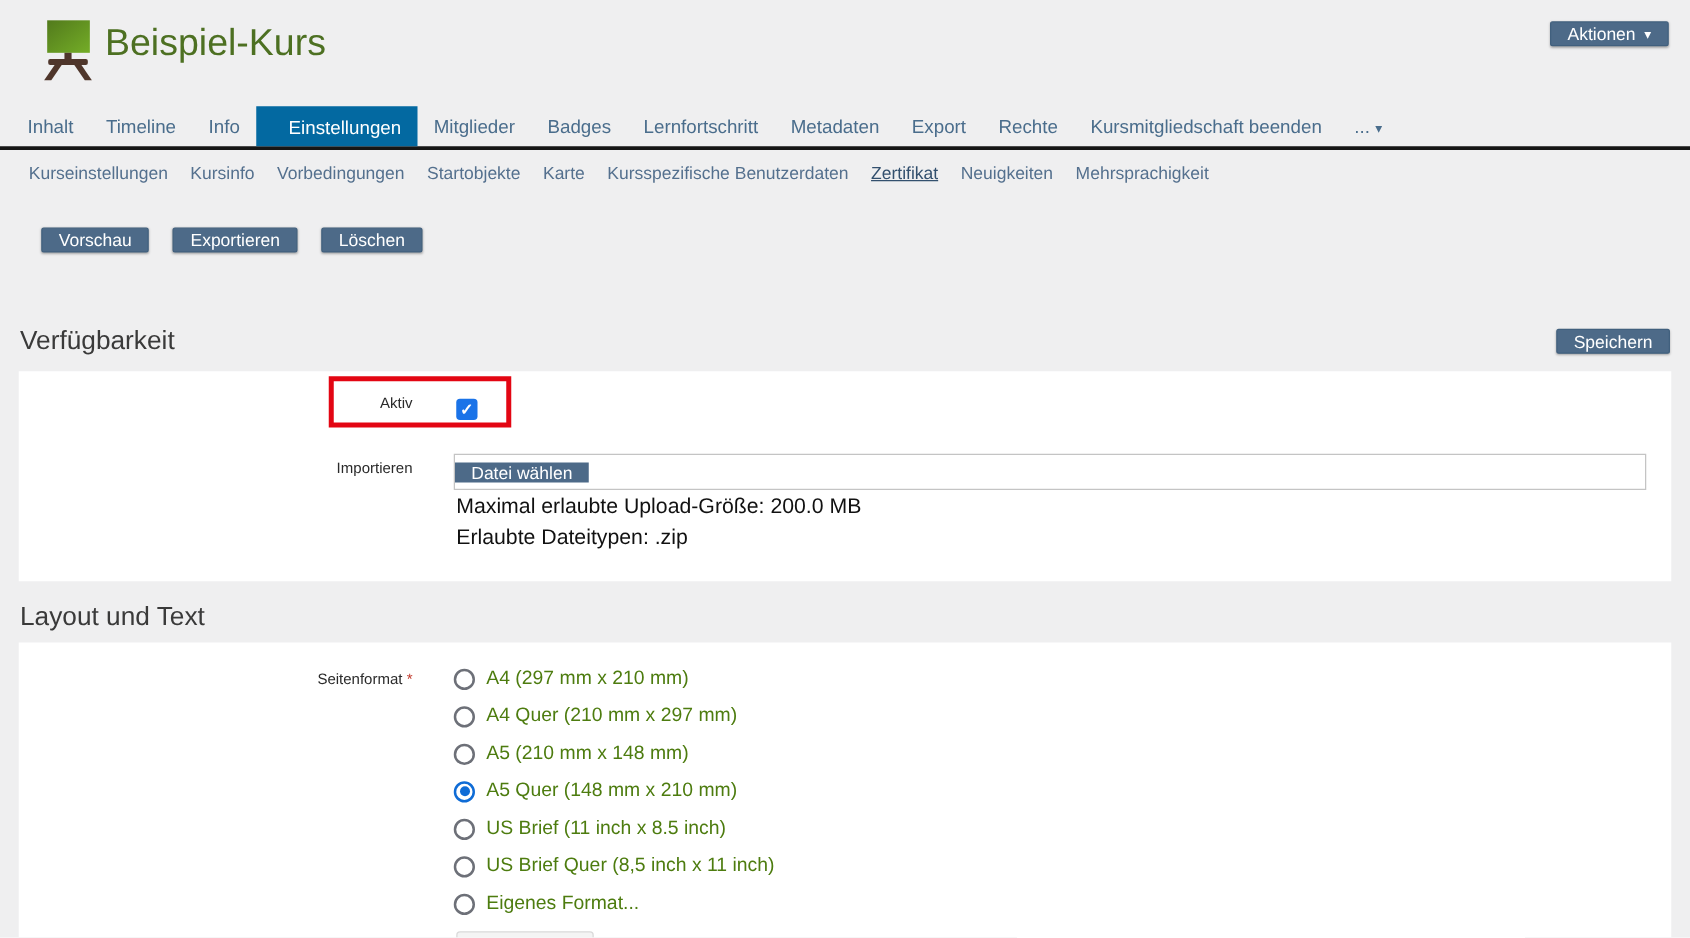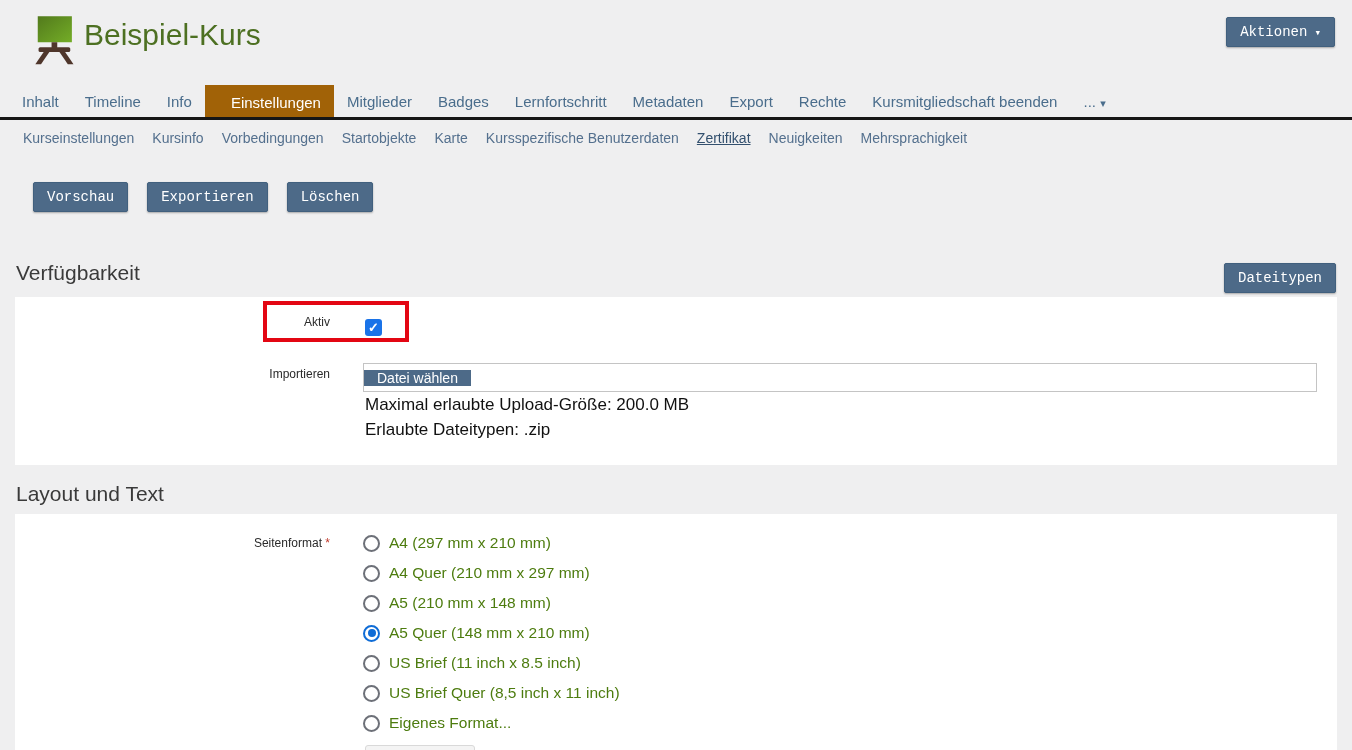--- a/index.html
+++ b/index.html
@@ -5,29 +5,29 @@
   * { margin:0; padding:0; box-sizing:border-box; }
   body { font-family:"Liberation Sans", sans-serif; }
   .page { position:relative; width:1352px; height:750px; background:#efeff0; overflow:hidden; }
 
   
   .app-header { position:absolute; top:0; left:0; right:0; height:85px; }
   .course-icon { position:absolute; left:27px; top:13px; width:54px; height:52px; }
   .page-title { position:absolute; left:84px; top:18px; font-size:30px; color:#4d7022; font-weight:400; }
   .btn { display:inline-flex; align-items:center; gap:7px; background:#4d6a88; color:#fff;
          border:1px solid #41607e; border-radius:2px; font-size:14px; padding:5px 13px;
-         height:30px; cursor:pointer; box-shadow:0 1px 2px rgba(0,0,0,.3); white-space:nowrap;
-         font-family:Liberation Mono, monospace; }
+         height:20px; cursor:pointer; box-shadow:0 1px 2px rgba(0,0,0,.3); white-space:nowrap;
+         font-family:Liberation Sans, sans-serif; }
   .actions-btn { position:absolute; right:17px; top:17px; }
 
   
   .tabbar { position:absolute; top:85px; left:0; right:0; height:35px; border-bottom:3px solid #161616;
             display:flex; align-items:center; padding-left:9px; }
   .tab { font-size:15px; color:#4a6d8c; padding:7px 13px 6px; cursor:pointer; white-space:nowrap; }
-  .tab.active { background:#a16207; color:#fff; padding-top:9px;padding-left:26px; }
+  .tab.active { background:#0369a1; color:#fff; padding-top:9px;padding-left:26px; }
   .tab .caret { font-size:11px; }
 
   
   .subnav { position:absolute; top:120px; left:0; right:0; height:35px; display:flex; align-items:center; padding-left:14px; }
   .subnav-item { font-size:14px; color:#54708e; padding:6px 9px; cursor:pointer; white-space:nowrap; }
   .subnav-item.active { color:#33506e; text-decoration:underline; }
 
   
   .toolbar { position:absolute; top:182px; left:33px; display:flex; gap:19px; }
 
@@ -121,21 +121,21 @@
     <div class="subnav-item">Mehrsprachigkeit</div>
   </div>
 
   <div class="toolbar">
     <button class="btn">Vorschau</button>
     <button class="btn">Exportieren</button>
     <button class="btn">Löschen</button>
   </div>
 
   <div class="section-header" style="top:261px;">Verfügbarkeit</div>
-  <button class="btn save-btn">Dateitypen</button>
+  <button class="btn save-btn">Speichern</button>
 
   <div class="panel panel1">
     <div class="highlight-box"></div>
     <div class="form-label" style="top:18px;">Aktiv</div>
     <span class="checkbox">
         <span>✓</span>
       </span>
 
     <div class="form-label" style="top:70px;">Importieren</div>
     <div class="file-field">

